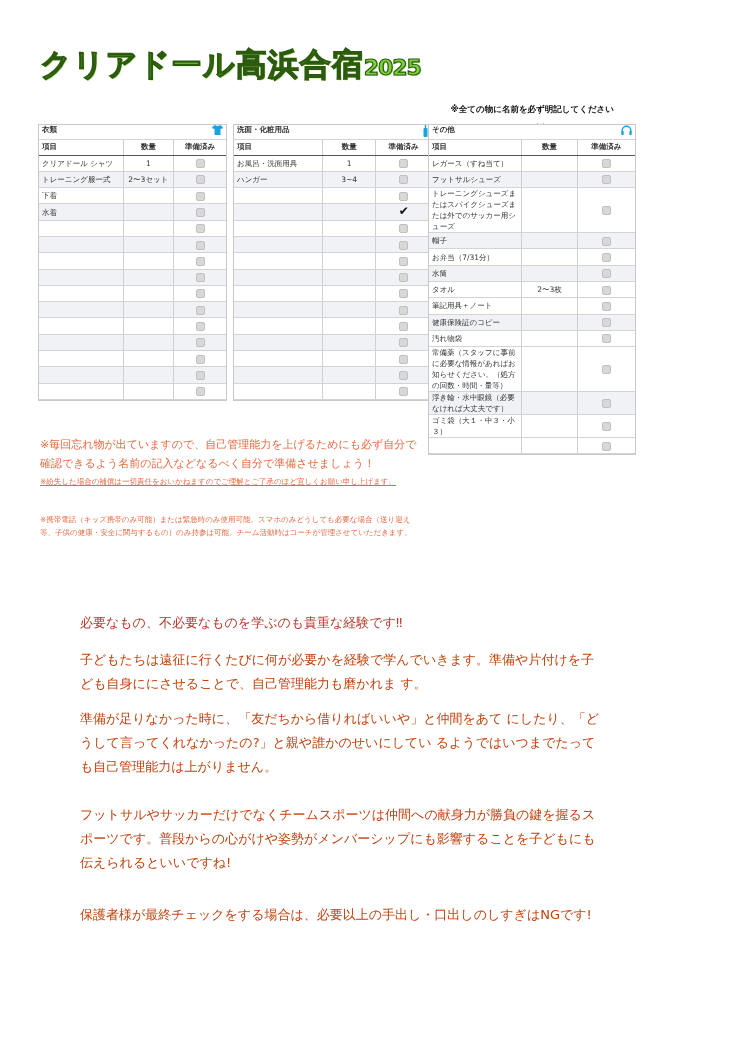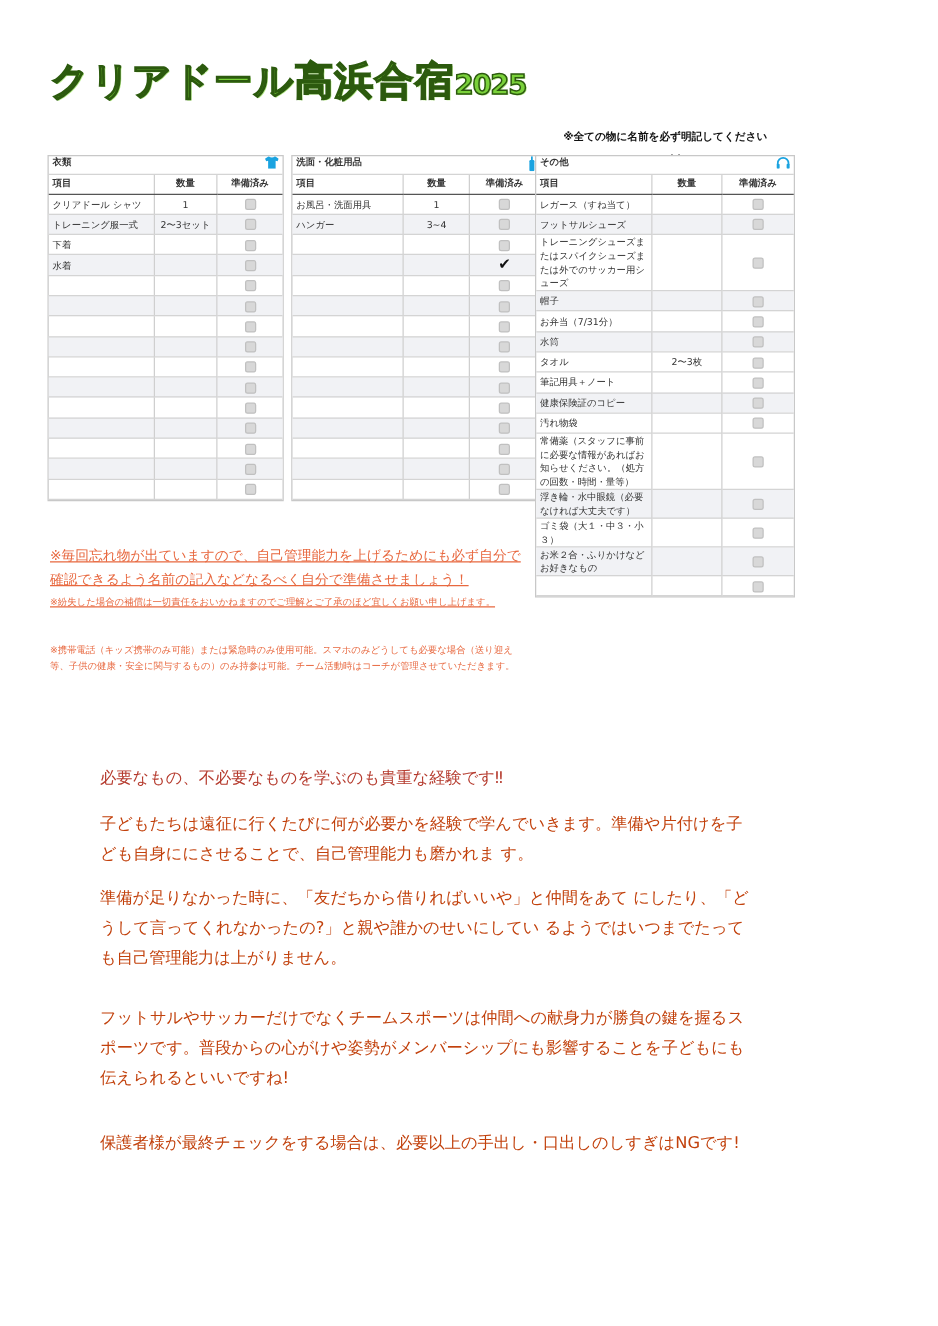--- a/index.html
+++ b/index.html
@@ -42,21 +42,21 @@
   .tbl td { height: 16.3px; line-height: 11px; }
   .cb {
     display: inline-block; width: 9px; height: 9px; border-radius: 2px;
     background: #d8d8d8; border: 1px solid #c0c0c0; vertical-align: middle;
   }
   .check { font-size: 12px; color: #111; line-height: 10px; font-weight: bold; }
 
   .red-note {
     position: absolute; left: 40px; width: 385px; color: #e8683f;
   }
-  .rn1 { top: 435px; font-size: 11px; line-height: 19px; text-decoration: underline; }
+  .rn1 { top: 435px; font-size: 11px; line-height: 19px; }
   .rn2 { top: 475px; font-size: 7.5px; line-height: 13px; text-decoration: underline; }
   .rn3 { top: 513px; font-size: 7.5px; line-height: 13px; }
 
   .body-text { position: absolute; left: 80px; width: 520px; font-size: 13px; color: #c2410c; line-height: 24px; }
   .headline { top: 611px; color: #b53a2d; font-size: 13px; }
   .p1 { top: 648px; }
   .p2 { top: 707px; }
   .p3 { top: 803px; }
   .p4 { top: 903px; }
 </style>
@@ -357,25 +357,20 @@
         <tr class="alt">
           <td>浮き輪・水中眼鏡（必要なければ大丈夫です）</td>
           <td class="c"></td>
           <td class="c"><span class="cb"></span></td>
         </tr>
         <tr>
           <td>ゴミ袋（大１・中３・小３）</td>
           <td class="c"></td>
           <td class="c"><span class="cb"></span></td>
         </tr>
-        <tr class="alt">
-          <td>お米２合・ふりかけなどお好きなもの</td>
-          <td class="c"></td>
-          <td class="c"><span class="cb"></span></td>
-        </tr>
         <tr>
           <td></td>
           <td class="c"></td>
           <td class="c"><span class="cb"></span></td>
         </tr>
       </tbody>
   </table>
 </div>
 
 <div class="red-note rn1">※毎回忘れ物が出ていますので、自己管理能力を上げるためにも必ず自分で確認できるよう名前の記入などなるべく自分で準備させましょう！</div>

